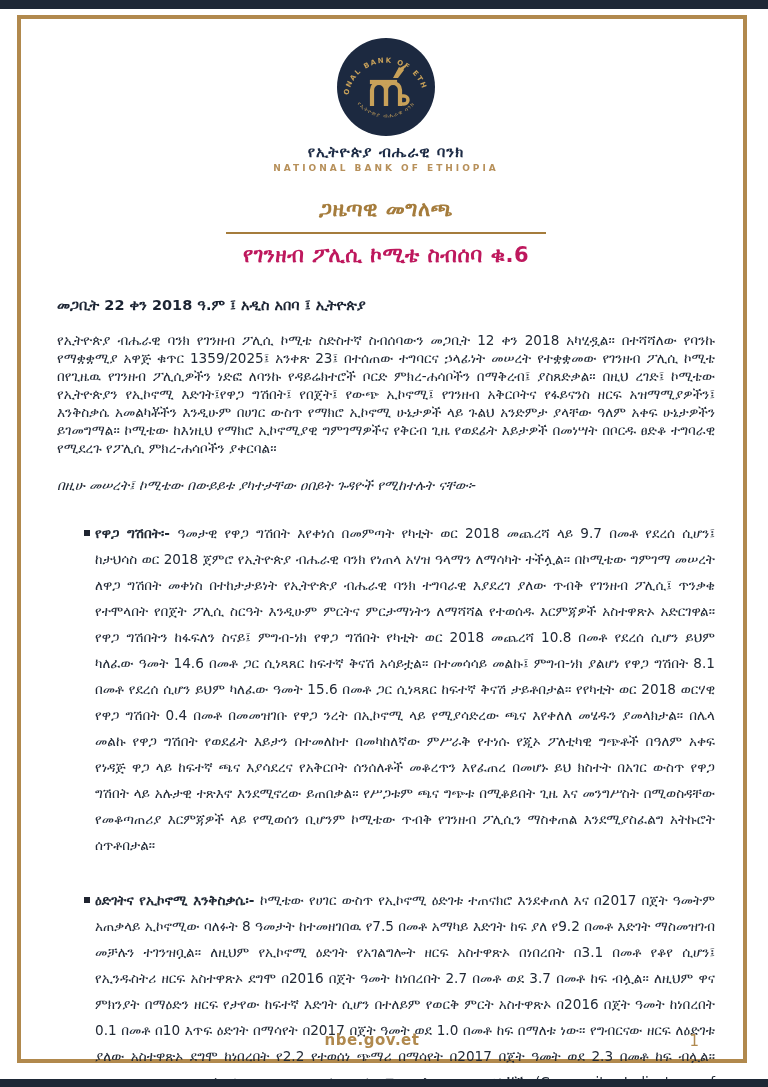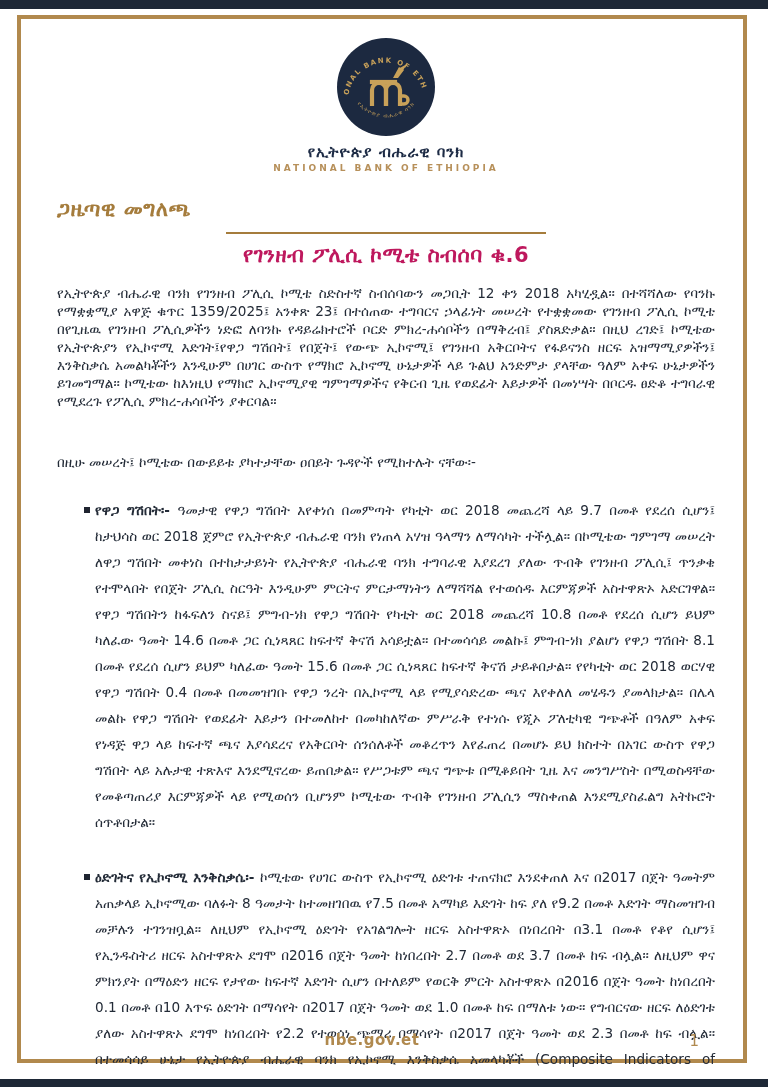--- a/index.html
+++ b/index.html
@@ -22,39 +22,39 @@
   .bank-name-am{
     margin-top:5px;text-align:center;font-weight:bold;font-size:15px;
     color:#1d2b45;letter-spacing:1px;
   }
   .bank-name-en{
     margin-top:2px;text-align:center;font-size:9px;color:#b7905a;
     letter-spacing:3px;font-weight:bold;
   }
   
   .title-main{
-    margin-top:24px;text-align:left;font-size:21px;font-weight:bold;
+    margin-top:24px;text-align:center;font-size:21px;font-weight:bold;
     color:#a57c3c;letter-spacing:0.5px;
   }
   .title-divider{
     width:320px;height:0;border-top:2px solid #a57c3c;margin:11px auto 9px auto;
   }
   .title-sub{
     text-align:center;font-size:21px;font-weight:bold;color:#be185d;
     letter-spacing:0.5px;
   }
   
   .dateline{
     margin-top:30px;font-size:14.5px;font-weight:bold;color:#1c2433;
   }
   .body-text{
     font-size:13.6px;line-height:18px;color:#232b37;text-align:justify;
   }
   .intro-para{margin-top:17px;}
-  .lead-in{margin-top:43px;}
+  .lead-in{margin-top:19px;font-style:italic;}
   ul.topics{list-style:none;margin:26px 0 0 0;padding:0;}
   ul.topics li{
     position:relative;padding-left:38px;margin-bottom:29px;
     font-size:13.6px;line-height:26px;color:#232b37;text-align:justify;margin-top:20px;
   }
   ul.topics .marker{
     position:absolute;left:27px;top:10px;width:6px;height:6px;background:#1f2430;
   }
   ul.topics b{font-weight:bold;}
   
@@ -101,20 +101,21 @@
       <path d="M65,60 h4 a4,4 0 0 1 0,8 h-4" stroke="#c8a159" stroke-width="3.4" fill="none"></path>
     </svg>
   </div>
   <div class="bank-name-am">የኢትዮጵያ ብሔራዊ ባንክ</div>
   <div class="bank-name-en">NATIONAL BANK OF ETHIOPIA</div>
 
   <div class="title-main">ጋዜጣዊ መግለጫ</div>
   <div class="title-divider"></div>
   <div class="title-sub">የገንዘብ ፖሊሲ ኮሚቴ ስብሰባ ቁ.6</div>
 
+  <div class="dateline">መጋቢት 22 ቀን 2018 ዓ.ም ፤ አዲስ አበባ ፤ ኢትዮጵያ</div>
 
   <div class="body-text intro-para">የኢትዮጵያ ብሔራዊ ባንክ የገንዘብ ፖሊሲ ኮሚቴ ስድስተኛ ስብሰባውን መጋቢት 12 ቀን 2018 አካሂዷል። በተሻሻለው የባንኩ የማቋቋሚያ አዋጅ ቁጥር 1359/2025፤ አንቀጽ 23፤ በተሰጠው ተግባርና ኃላፊነት መሠረት የተቋቋመው የገንዘብ ፖሊሲ ኮሚቴ በየጊዜዉ የገንዘብ ፖሊሲዎችን ነድፎ ለባንኩ የዳይሬክተሮች ቦርድ ምክረ-ሐሳቦችን በማቅረብ፤ ያስጸድቃል። በዚህ ረገድ፤ ኮሚቴው የኢትዮጵያን የኢኮኖሚ እድገት፤የዋጋ ግሽበት፤ የበጀት፤ የውጭ ኢኮኖሚ፤ የገንዘብ አቅርቦትና የፋይናንስ ዘርፍ አዝማሚያዎችን፤ እንቅስቃሴ አመልካቾችን እንዲሁም በሀገር ውስጥ የማክሮ ኢኮኖሚ ሁኔታዎች ላይ ጉልህ አንድምታ ያላቸው ዓለም አቀፍ ሁኔታዎችን ይገመግማል። ኮሚቴው ከእነዚህ የማክሮ ኢኮኖሚያዊ ግምገማዎችና የቅርብ ጊዜ የወደፊት እይታዎች በመነሣት በቦርዱ ፀድቆ ተግባራዊ የሚደረጉ የፖሊሲ ምክረ-ሐሳቦችን ያቀርባል።</div>
   <div class="body-text lead-in">በዚሁ መሠረት፤ ኮሚቴው በውይይቱ ያካተታቸው ዐበይት ጉዳዮች የሚከተሉት ናቸው፡-</div>
 
   <ul class="topics">
     <li>
       <span class="marker"></span>
       <b>የዋጋ ግሽበት፡- </b><span>ዓመታዊ የዋጋ ግሽበት እየቀነሰ በመምጣት የካቲት ወር 2018 መጨረሻ ላይ 9.7 በመቶ የደረሰ ሲሆን፤ ከታህሳስ ወር 2018 ጀምሮ የኢትዮጵያ ብሔራዊ ባንክ የነጠላ አሃዝ ዓላማን ለማሳካት ተችሏል። በኮሚቴው ግምገማ መሠረት ለዋጋ ግሽበት መቀነስ በተከታታይነት የኢትዮጵያ ብሔራዊ ባንክ ተግባራዊ እያደረገ ያለው ጥብቅ የገንዘብ ፖሊሲ፤ ጥንቃቄ የተሞላበት የበጀት ፖሊሲ ስርዓት እንዲሁም ምርትና ምርታማነትን ለማሻሻል የተወሰዱ እርምጃዎች አስተዋጽኦ አድርገዋል። የዋጋ ግሽበትን ከፋፍለን ስናይ፤ ምግብ-ነክ የዋጋ ግሽበት የካቲት ወር 2018 መጨረሻ 10.8 በመቶ የደረሰ ሲሆን ይህም ካለፈው ዓመት 14.6 በመቶ ጋር ሲነጻጸር ከፍተኛ ቅናሽ አሳይቷል። በተመሳሳይ መልኩ፤ ምግብ-ነክ ያልሆነ የዋጋ ግሽበት 8.1 በመቶ የደረሰ ሲሆን ይህም ካለፈው ዓመት 15.6 በመቶ ጋር ሲነጻጸር ከፍተኛ ቅናሽ ታይቶበታል። የየካቲት ወር 2018 ወርሃዊ የዋጋ ግሽበት 0.4 በመቶ በመመዝገቡ የዋጋ ንረት በኢኮኖሚ ላይ የሚያሳድረው ጫና እየቀለለ መሄዱን ያመላክታል። በሌላ መልኩ የዋጋ ግሽበት የወደፊት እይታን በተመለከተ በመካከለኛው ምሥራቅ የተነሱ የጂኦ ፖለቲካዊ ግጭቶች በዓለም አቀፍ የነዳጅ ዋጋ ላይ ከፍተኛ ጫና እያሳደረና የአቅርቦት ሰንሰለቶች መቆረጥን እየፈጠረ በመሆኑ ይህ ክስተት በአገር ውስጥ የዋጋ ግሽበት ላይ አሉታዊ ተጽእኖ እንደሚኖረው ይጠበቃል። የሥጋቱም ጫና ግጭቱ በሚቆይበት ጊዜ እና መንግሥስት በሚወስዳቸው የመቆጣጠሪያ እርምጃዎች ላይ የሚወሰን ቢሆንም ኮሚቴው ጥብቅ የገንዘብ ፖሊሲን ማስቀጠል እንደሚያስፈልግ አትኩሮት ሰጥቶበታል።</span>
     </li>
     <li>

